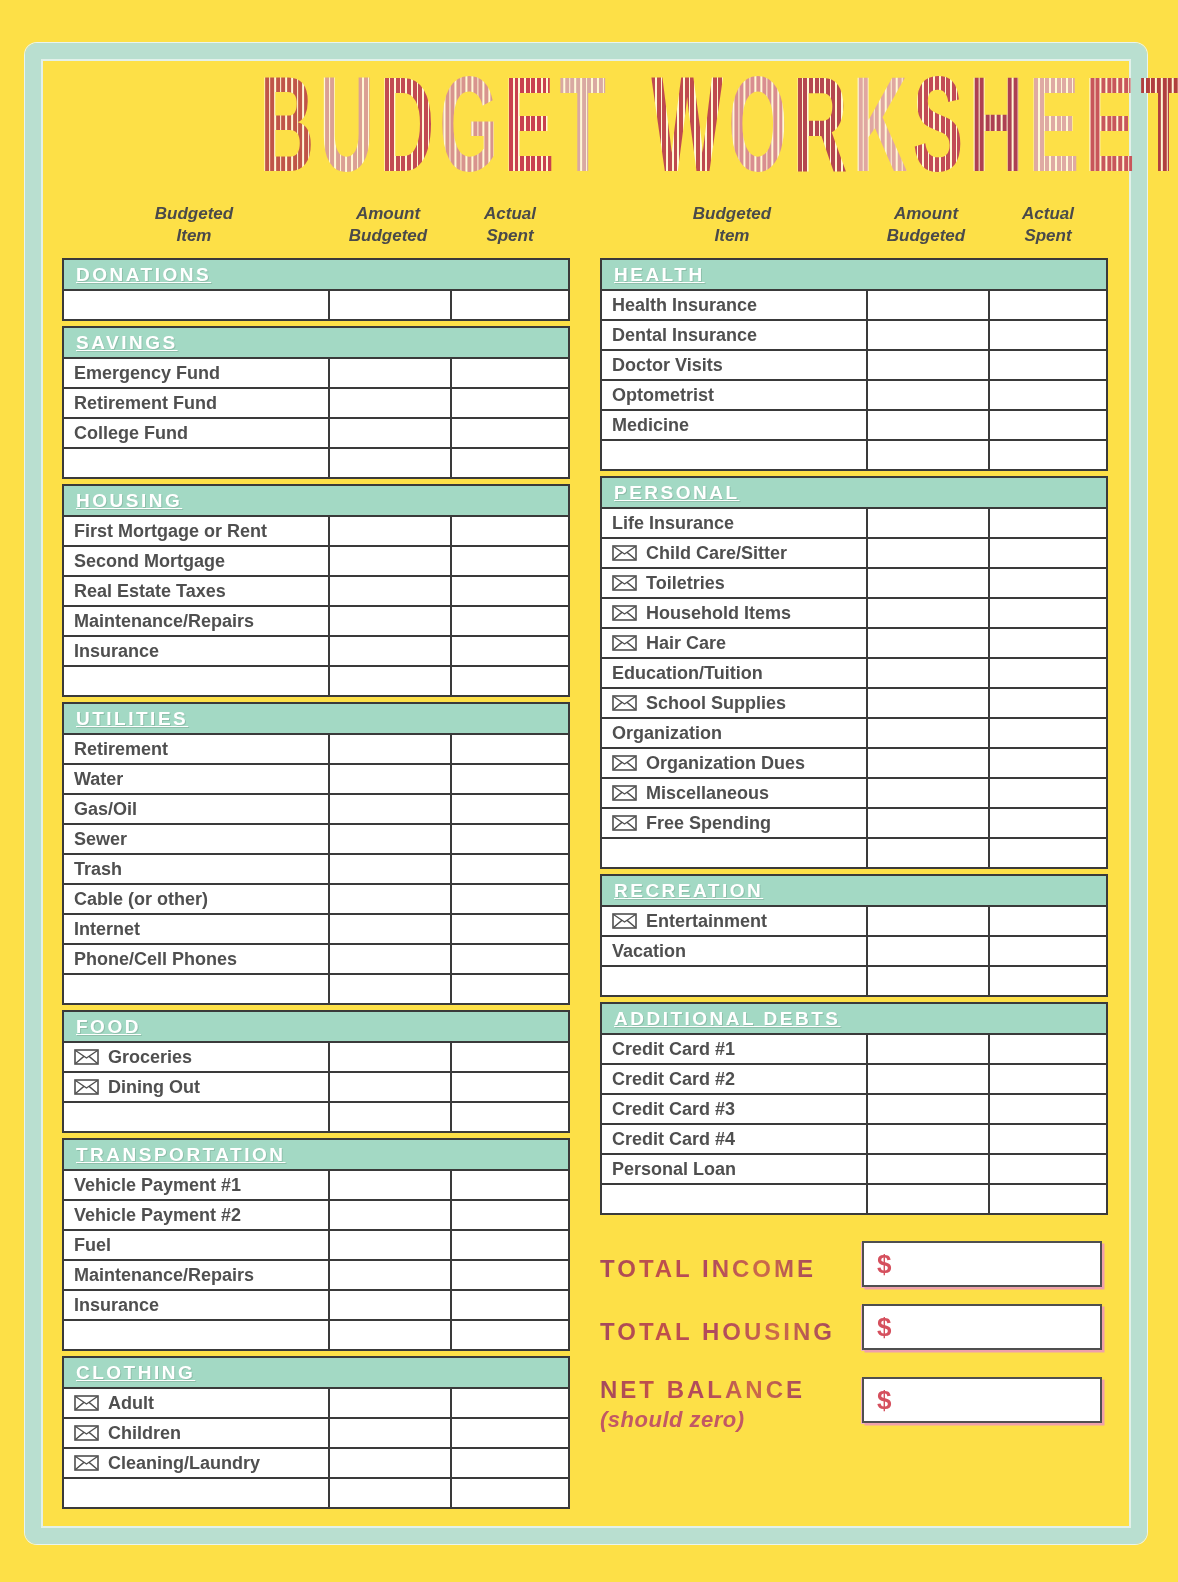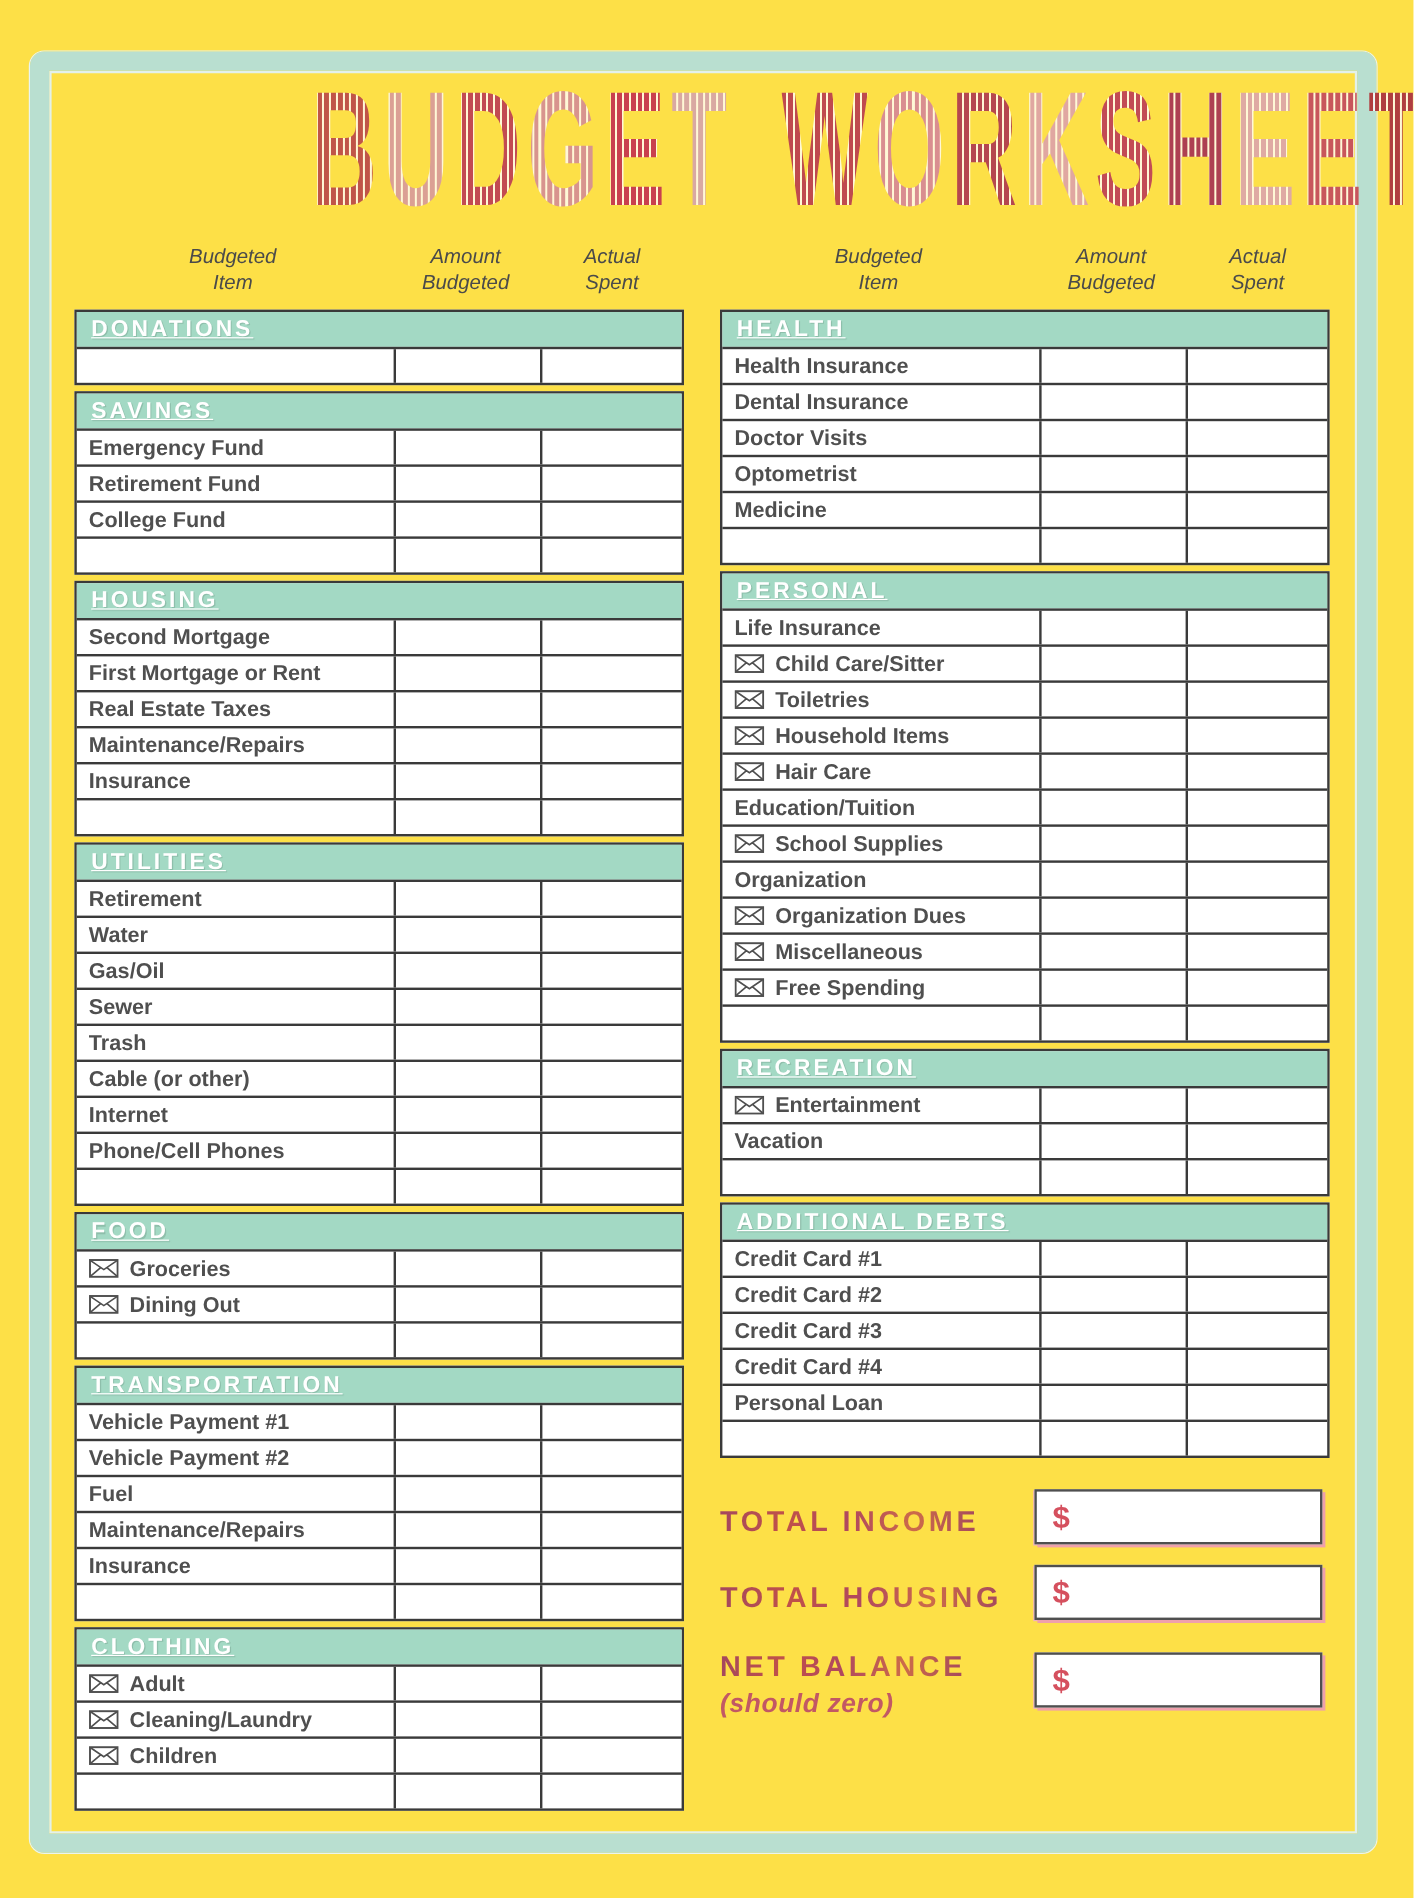--- a/index.html
+++ b/index.html
@@ -26,21 +26,21 @@
       background-image:repeating-linear-gradient(90deg,var(--c) 0px,var(--c) 7px,rgba(255,255,255,0.78) 7px,rgba(255,255,255,0.78) 10px);
       -webkit-background-clip:text;background-clip:text;color:transparent;
     }
   }
   .t-space{display:inline-block;width:72px;}
   
   .col{position:absolute;top:203px;width:508px;}
   .col-left{left:62px;}
   .col-right{left:600px;}
   .col-headers{display:grid;grid-template-columns:264px 124px 120px;margin-bottom:11px;}
-  .col-header{text-align:center;font-style:italic;font-weight:normal;font-size:17px;color:#4a4a4a;line-height:1.3;}
+  .col-header{text-align:center;font-style:italic;font-weight:bold;font-size:17px;color:#4a4a4a;line-height:1.3;}
   .hl{display:block;}
   
   .section{border:2px solid #3a3a3a;margin-bottom:5px;background:#fff;}
   .band{
     height:29px;line-height:29px;background:#a3d9c4;color:#ffffff;
     font-weight:bold;font-size:19px;letter-spacing:2.5px;padding-left:12px;
     text-shadow:1px 1px 0 rgba(125,170,152,0.55);
     text-decoration:underline;
   }
   .row{display:grid;grid-template-columns:264px 122px auto;border-top:2px solid #3a3a3a;height:28px;}
@@ -143,38 +143,38 @@
     <div class="cell cell-spent"></div>
   </div>
 </div>
 
   <div class="section">
     <div class="band">HOUSING</div>
 
   <div class="row">
     <div class="cell cell-label">
 
+      <span class="label-text">First Mortgage or Rent</span>
+    </div>
+    <div class="cell cell-amount"></div>
+    <div class="cell cell-spent"></div>
+  </div>
+
+  <div class="row">
+    <div class="cell cell-label">
+
       <span class="label-text">Second Mortgage</span>
     </div>
     <div class="cell cell-amount"></div>
     <div class="cell cell-spent"></div>
   </div>
 
   <div class="row">
     <div class="cell cell-label">
 
-      <span class="label-text">First Mortgage or Rent</span>
-    </div>
-    <div class="cell cell-amount"></div>
-    <div class="cell cell-spent"></div>
-  </div>
-
-  <div class="row">
-    <div class="cell cell-label">
-
       <span class="label-text">Real Estate Taxes</span>
     </div>
     <div class="cell cell-amount"></div>
     <div class="cell cell-spent"></div>
   </div>
 
   <div class="row">
     <div class="cell cell-label">
 
       <span class="label-text">Maintenance/Repairs</span>
@@ -404,35 +404,35 @@
   </div>
 
   <div class="row">
     <div class="cell cell-label">
       <span class="env-icon">
         <svg width="25" height="16" viewBox="0 0 25 16">
           <rect x="1" y="1" width="23" height="14" fill="none" stroke="#4f4f4f" stroke-width="1.6"></rect>
           <path d="M1.5 1.5 L12.5 9 L23.5 1.5 M1.5 14.5 L9.6 7.6 M23.5 14.5 L15.4 7.6" fill="none" stroke="#4f4f4f" stroke-width="1.4"></path>
         </svg>
       </span>
+      <span class="label-text">Children</span>
+    </div>
+    <div class="cell cell-amount"></div>
+    <div class="cell cell-spent"></div>
+  </div>
+
+  <div class="row">
+    <div class="cell cell-label">
+      <span class="env-icon">
+        <svg width="25" height="16" viewBox="0 0 25 16">
+          <rect x="1" y="1" width="23" height="14" fill="none" stroke="#4f4f4f" stroke-width="1.6"></rect>
+          <path d="M1.5 1.5 L12.5 9 L23.5 1.5 M1.5 14.5 L9.6 7.6 M23.5 14.5 L15.4 7.6" fill="none" stroke="#4f4f4f" stroke-width="1.4"></path>
+        </svg>
+      </span>
       <span class="label-text">Cleaning/Laundry</span>
-    </div>
-    <div class="cell cell-amount"></div>
-    <div class="cell cell-spent"></div>
-  </div>
-
-  <div class="row">
-    <div class="cell cell-label">
-      <span class="env-icon">
-        <svg width="25" height="16" viewBox="0 0 25 16">
-          <rect x="1" y="1" width="23" height="14" fill="none" stroke="#4f4f4f" stroke-width="1.6"></rect>
-          <path d="M1.5 1.5 L12.5 9 L23.5 1.5 M1.5 14.5 L9.6 7.6 M23.5 14.5 L15.4 7.6" fill="none" stroke="#4f4f4f" stroke-width="1.4"></path>
-        </svg>
-      </span>
-      <span class="label-text">Children</span>
     </div>
     <div class="cell cell-amount"></div>
     <div class="cell cell-spent"></div>
   </div>
 
   <div class="row">
     <div class="cell cell-label">
 
       <span class="label-text"></span>
     </div>

